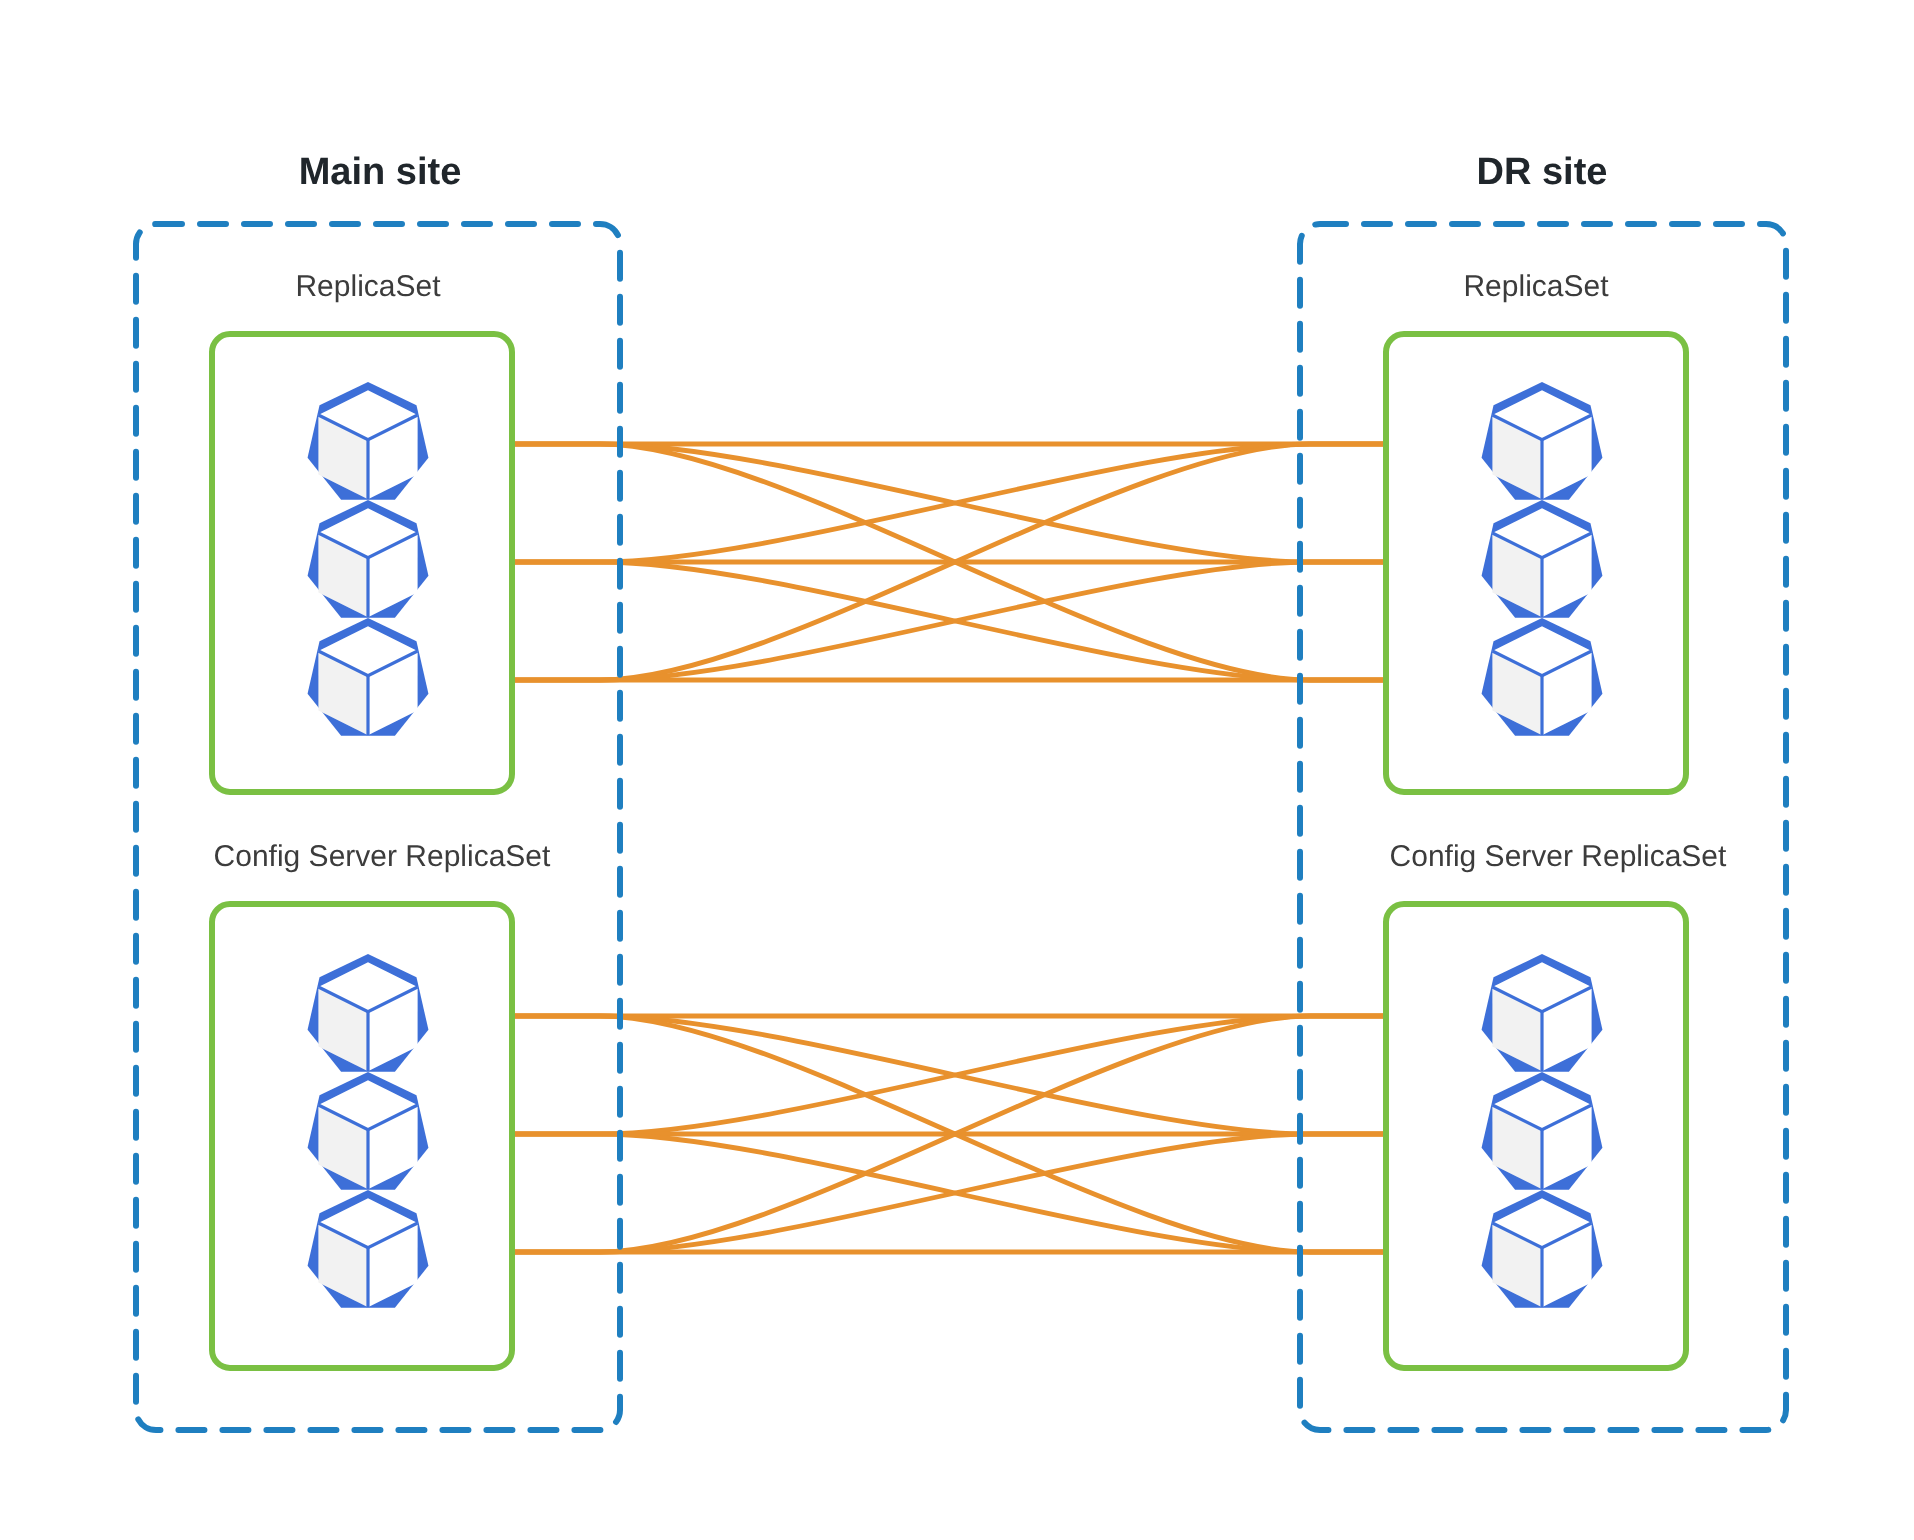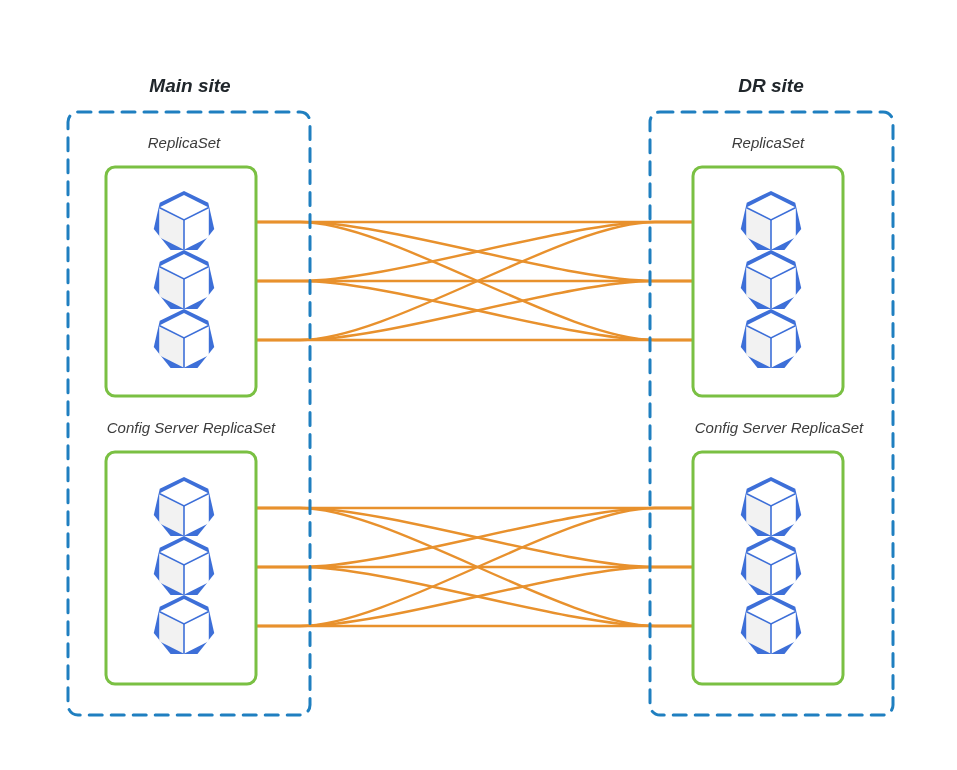--- a/index.html
+++ b/index.html
@@ -11,21 +11,20 @@
     width: 957px;
     height: 770px;
     font-family: "Liberation Sans", sans-serif;
     color: #3c3c3c;
     overflow: hidden;
   }
   #diagram-root {
     position: relative;
     width: 957px;
     height: 550px;
-    font-style: italic;
   }
   svg#diagram-svg {
     position: absolute;
     top: 0;
     left: 0;
     width: 957px;
     height: 770px;
     display: block;
   }
   .site-title {

